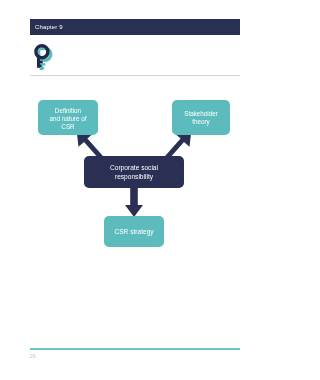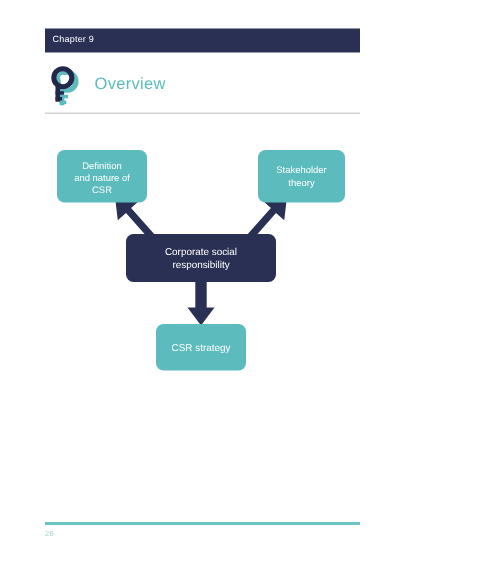--- a/index.html
+++ b/index.html
@@ -129,21 +129,20 @@
 
         <g transform="translate(0.4,0.6)">
           <circle cx="11.5" cy="7.2" r="6.0" fill="none" stroke="#22284a" stroke-width="3.4"></circle>
           <circle cx="11.5" cy="7.2" r="1.9" fill="#ffffff"></circle>
           <rect x="6.6" y="11.6" width="3.1" height="11.6" fill="#22284a"></rect>
           <rect x="6.6" y="16.2" width="5.6" height="2.3" fill="#22284a"></rect>
           <rect x="6.6" y="20.1" width="4.4" height="2.3" fill="#22284a"></rect>
         </g>
       </svg>
     </span>
-    <span class="overview-title">Overview</span>
   </div>
   <div class="title-rule"></div>
 
   <div class="diagram">
     <svg width="268" height="175" viewBox="0 0 268 175" xmlns="http://www.w3.org/2000/svg">
 
       <g>
         <path d="M 103.0 75.5 L 84.0 54.0 L 78.5 58.8 L 76.6 42.5 L 92.6 46.0 L 87.4 50.6 L 106.2 71.8 Z" fill="#2a3054"></path>
       </g>
 

